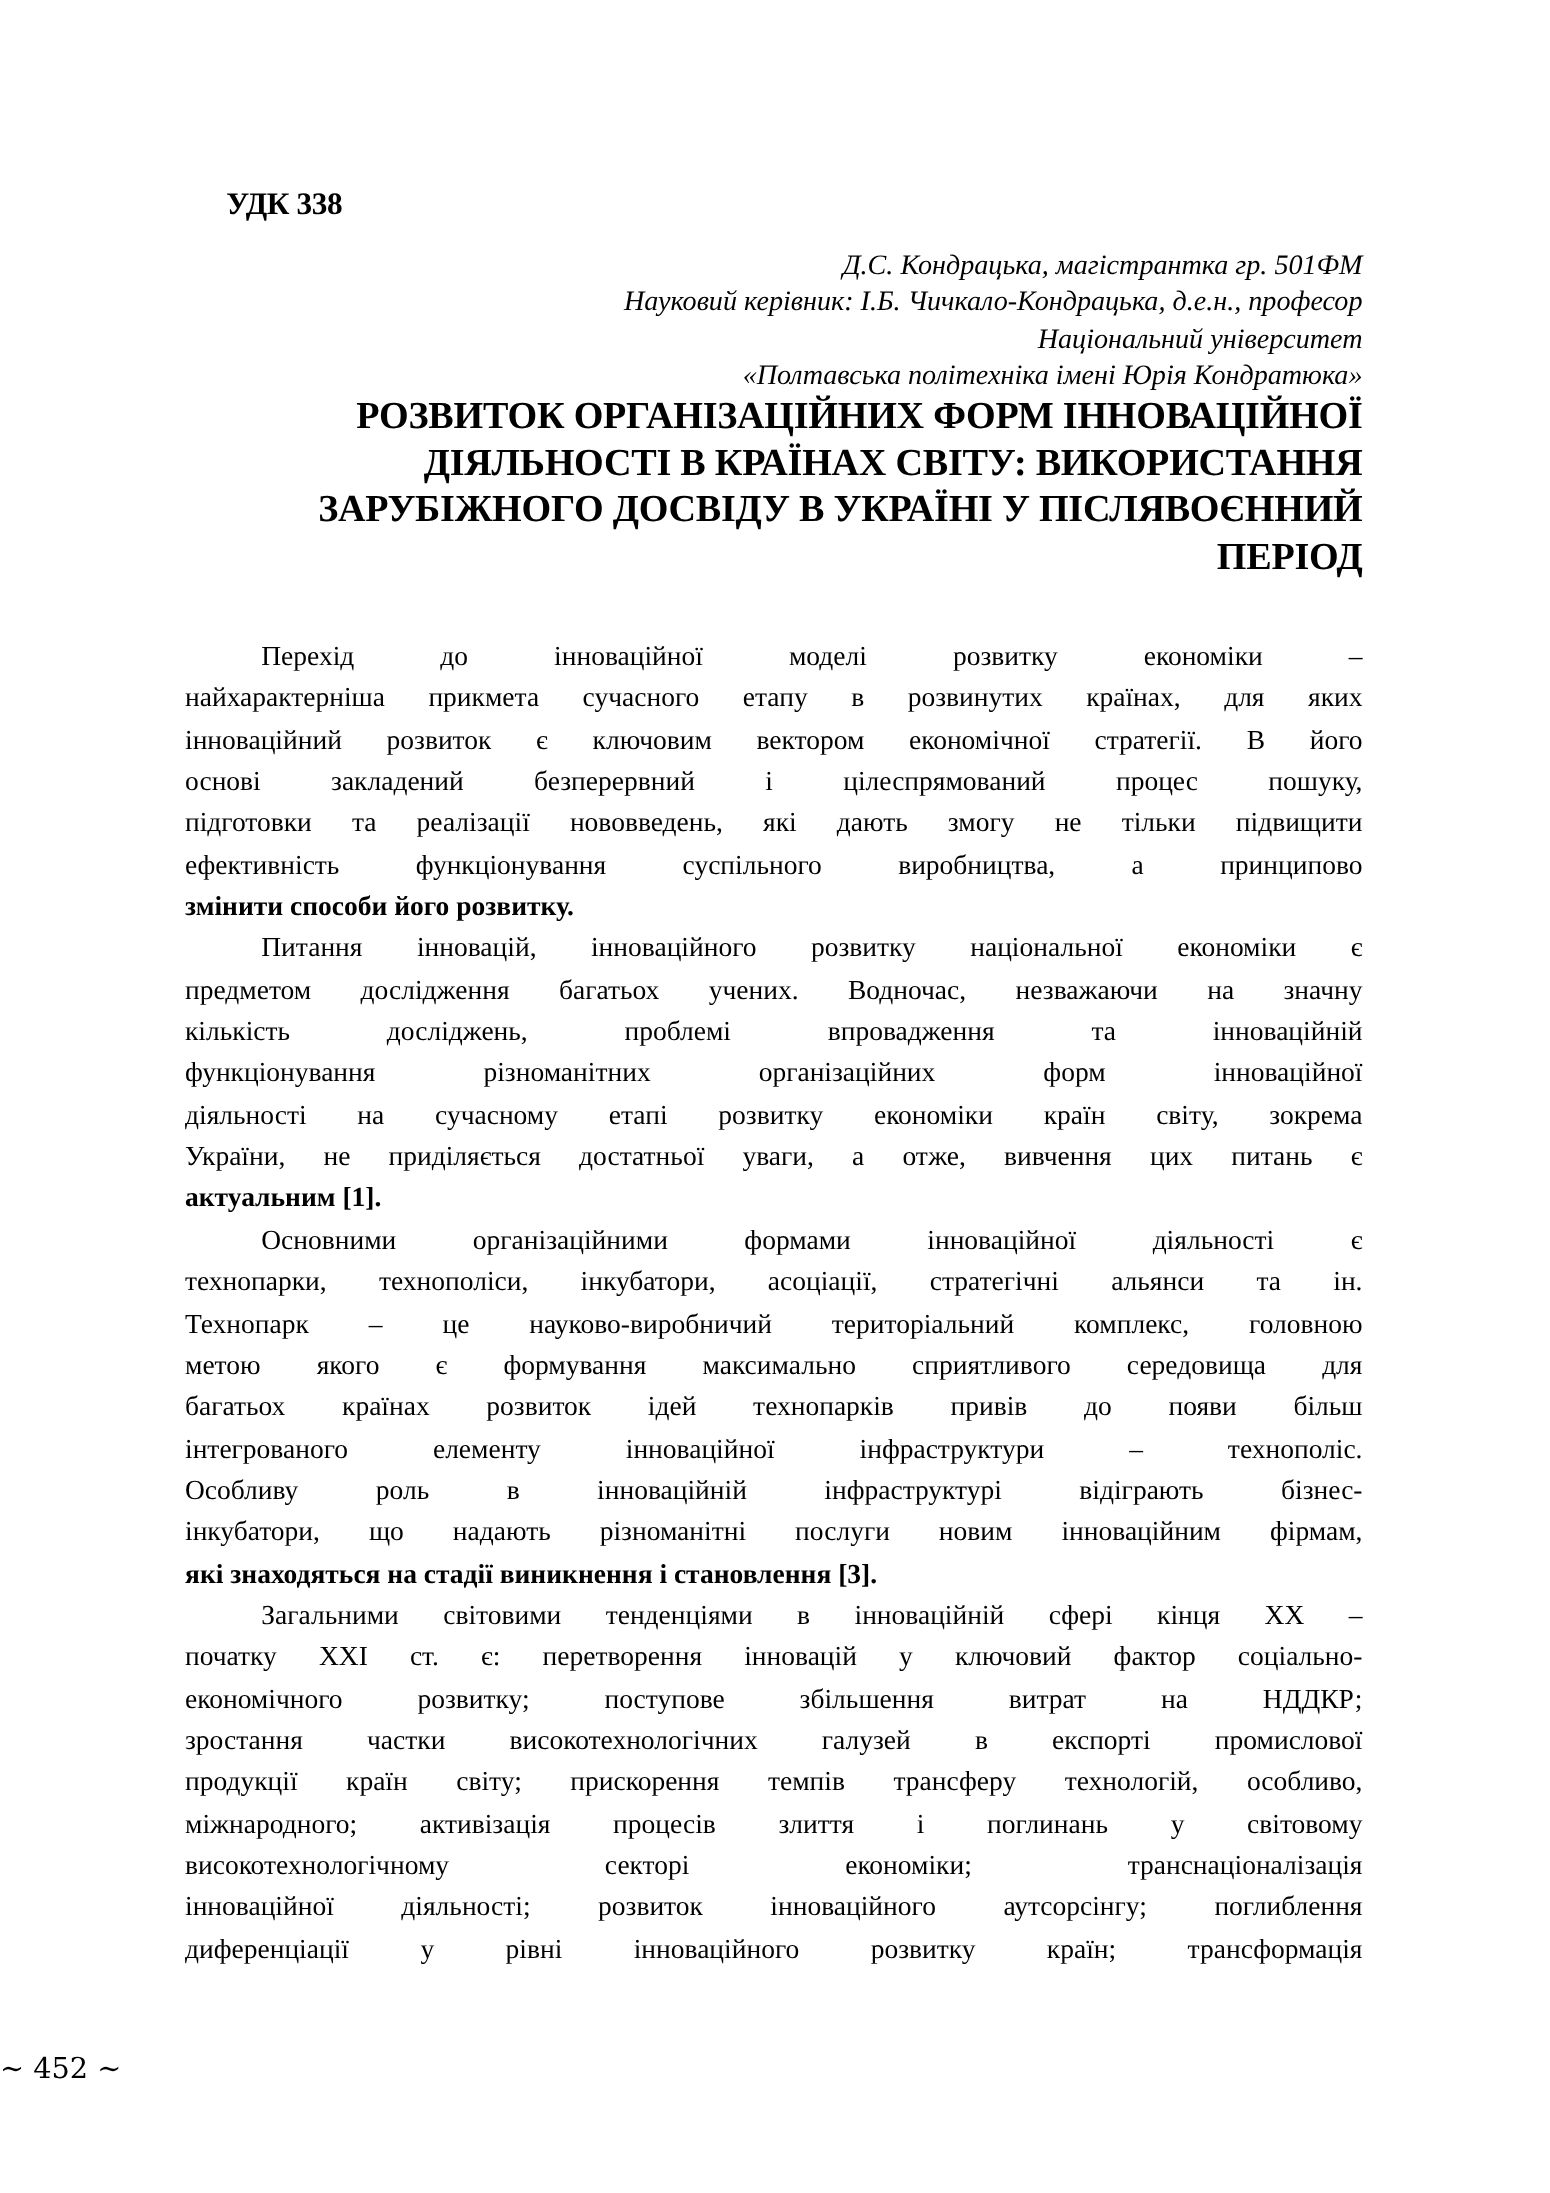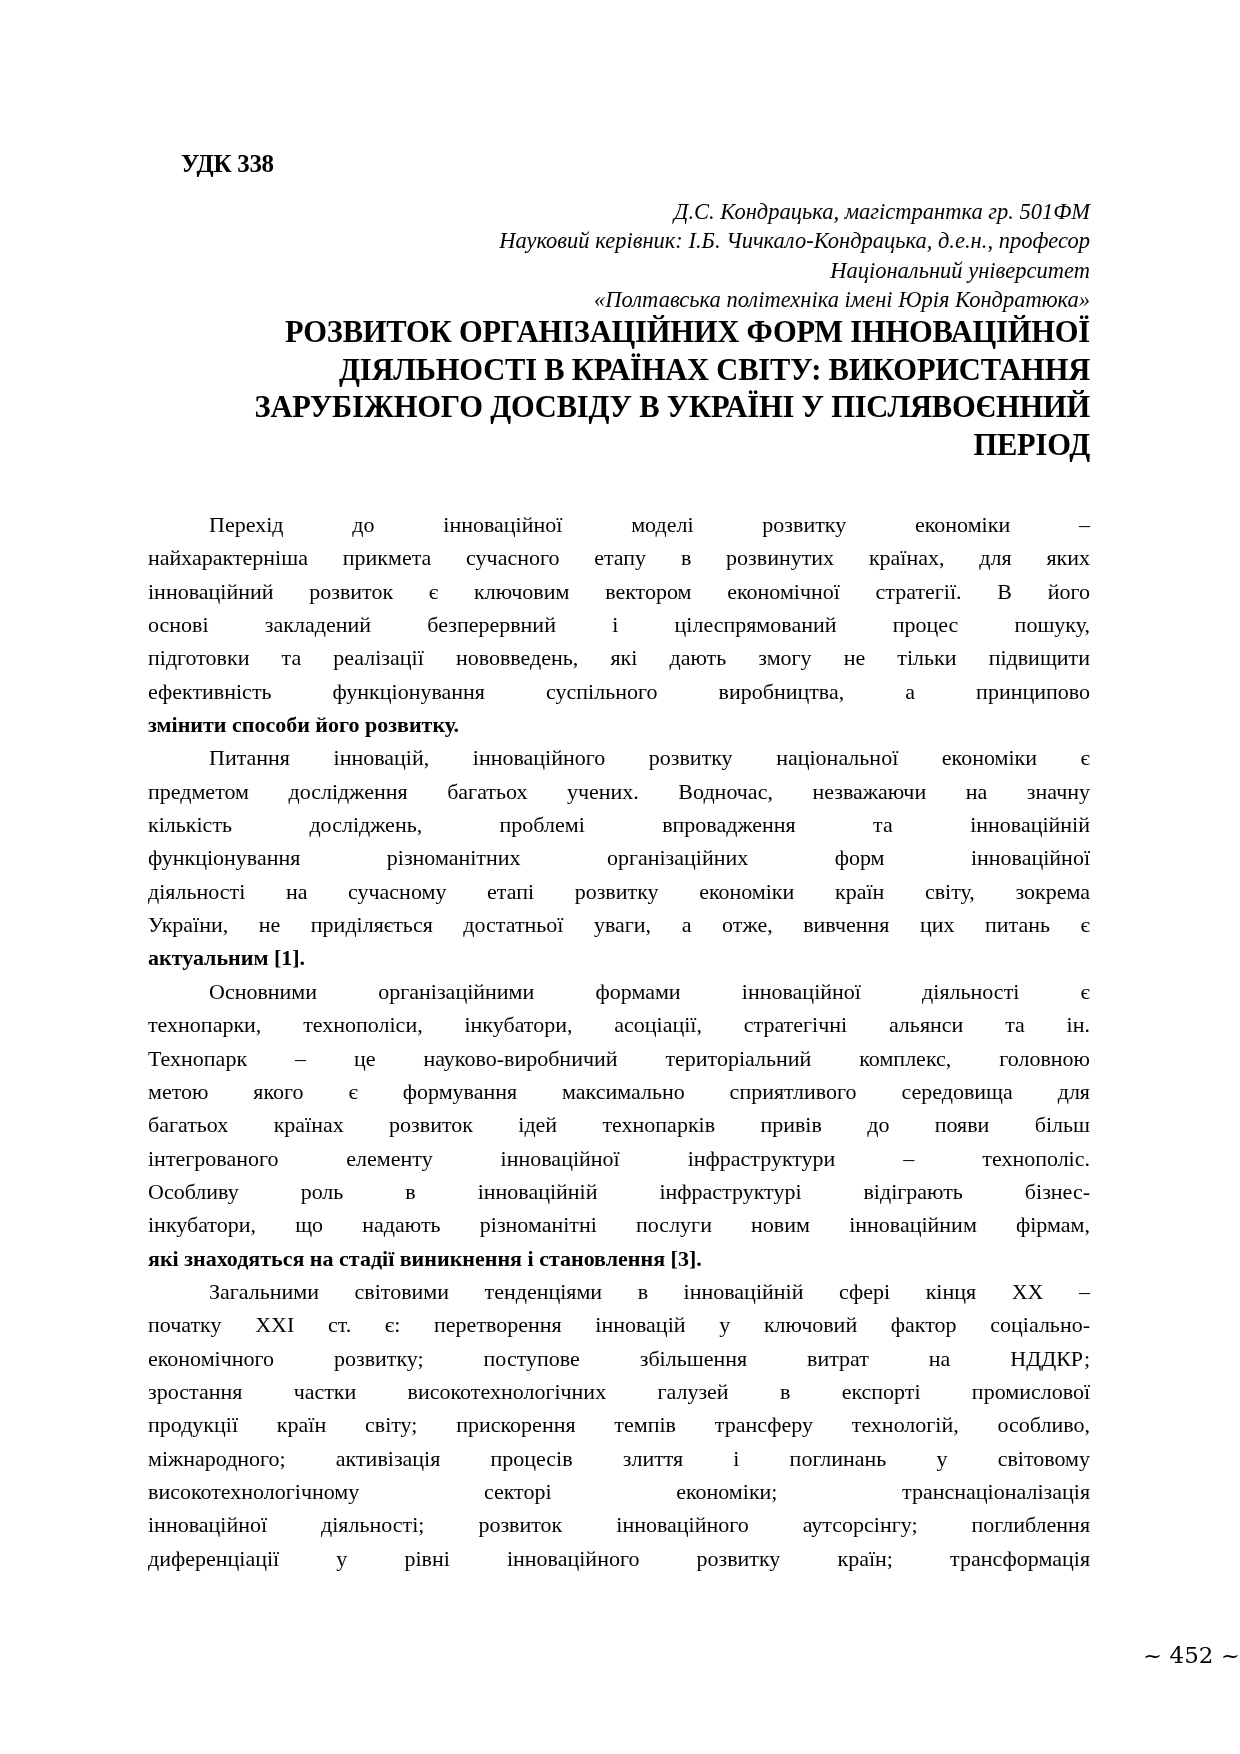--- a/index.html
+++ b/index.html
@@ -83,21 +83,21 @@
     }
     .line.indent {
       padding-left: 61px;
     }
     .body p .line { text-indent: 0; }
     .pagenum {
       position: absolute;
       left: 0;
       width: 1240px;
       top: 1640px;
-      text-align: right;
+      text-align: left;
       font-family: "DejaVu Serif", serif;
       font-size: 23px;
       line-height: 30px;
     }
   </style>
 </head>
 <body>
 
 <div class="page">
 

